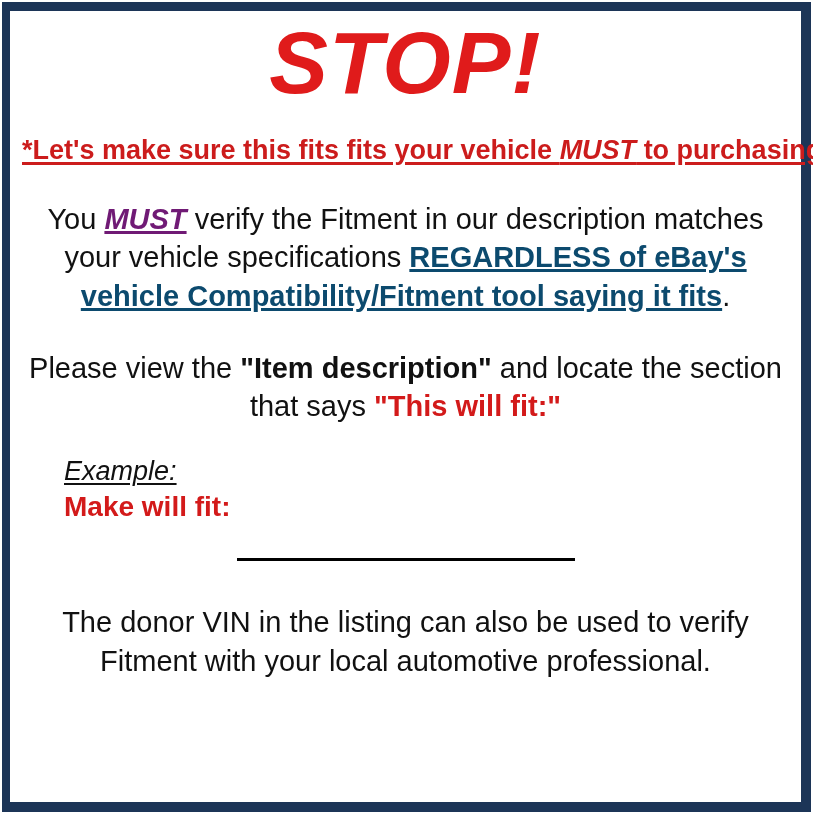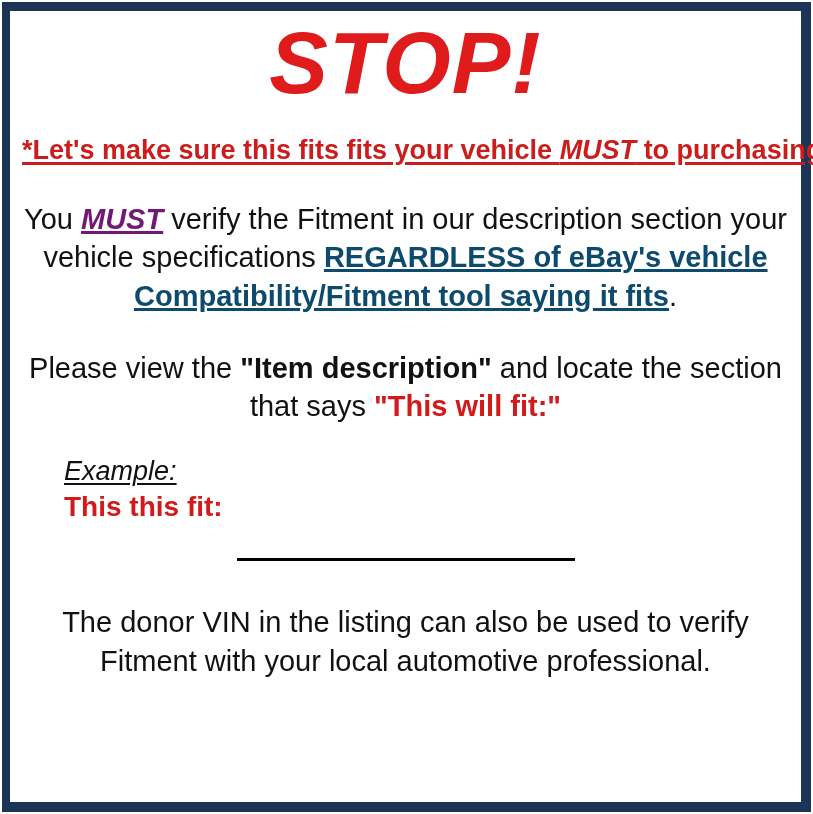--- a/index.html
+++ b/index.html
@@ -139,27 +139,27 @@
   <div class="frame-edge frame-left"></div>
   <div class="frame-edge frame-right"></div>
   <div class="frame-edge frame-bottom"></div>
 
   <div class="content">
 
     <h1 class="stop-title">STOP!</h1>
 
     <p class="subhead"><span>*Let's make sure this fits fits your vehicle </span><span class="ital">MUST</span><span> to purchasing*</span></p>
 
-    <p class="para para-must"><span>You </span><span class="red-bold-i-u">MUST</span><span> verify the Fitment in our description section your vehicle specifications </span><span class="red-bold-u">REGARDLESS of eBay's vehicle Compatibility/Fitment tool saying it fits</span><span>.</span></p>
+    <p class="para para-must"><span>You </span><span class="red-bold-i-u">MUST</span><span> verify the Fitment in our description matches your vehicle specifications </span><span class="red-bold-u">REGARDLESS of eBay's vehicle Compatibility/Fitment tool saying it fits</span><span>.</span></p>
 
     <p class="para para-view"><span>Please view the </span><span class="blk-bold">"Item description"</span><span> and locate the section that says </span><span class="red-bold">"This will fit:"</span></p>
 
     <div class="example-block">
       <p style="margin:0"><span class="example-label">Example:</span></p>
-      <p class="example-fit">This this fit:</p>
+      <p class="example-fit">Make will fit:</p>
     </div>
 
     <div class="divider-wrap">
       <span class="divider"></span>
     </div>
 
 
     <p class="para para-vin">The donor VIN in the listing can also be used to verify Fitment with your local automotive professional.</p>
 
   </div>

